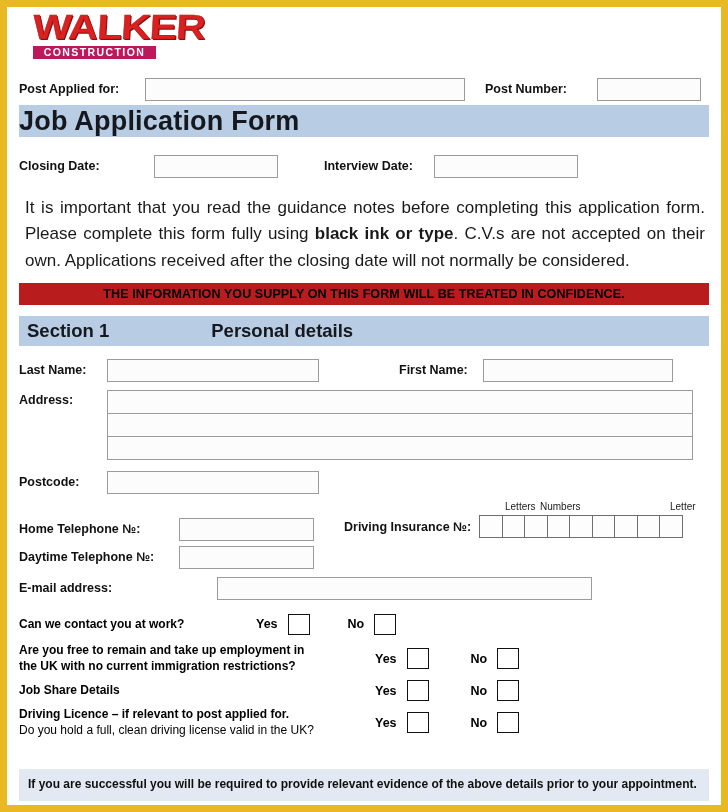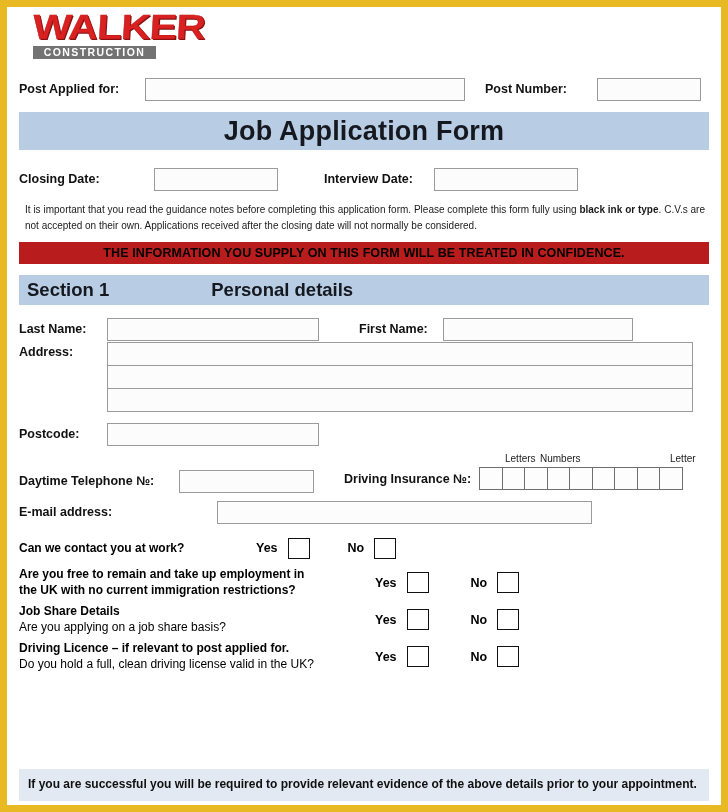--- a/index.html
+++ b/index.html
@@ -38,21 +38,21 @@
     letter-spacing: -1px;
     color: #d92121;
     transform: scaleX(1.18) skewX(-3deg);
     transform-origin: left center;
     display: block;
     text-shadow: 1px 1px 0 #7d0f0f;
     -webkit-text-stroke: 0.4px #b01313;
   }
   .logo-sub {
     display: block;
-    background: #737373;
+    background: #be185d;
     color: #ffffff;
     font-weight: bold;
     font-size: 10.5px;
     letter-spacing: 1.4px;
     padding: 1px 3px 1px 3px;
     margin-top: 2px;
     width: 123px;
     transform: scaleX(1.0);
   }
   .lbl {
@@ -71,46 +71,45 @@
     margin-top: 4px;
     height: 32px;
     display: flex; align-items: center;
   }
   .post-row .lbl:first-child { width: 126px; }
   .post-field { width: 320px; }
   .postnum-lbl { margin-left: 20px; width: 112px; }
   .postnum-field { width: 104px; }
   
   .title-banner {
-    margin-top: 7px;
-    height: 38px;
+    height: 32px;
     background: #b8cce4;
-    display: flex; align-items: center; justify-content: center;
+    display: flex; align-items: center; 
   }
   .title-banner h1 {
     margin: 0;
     font-size: 27px;
     font-weight: bold;
     color: #15181f;
     letter-spacing: 0.2px;
   }
   
   .dates-row {
     margin-top: 14px;
     height: 30px;
     display: flex; align-items: center;
   }
   .dates-row .closing-lbl { width: 135px; }
   .closing-field { width: 124px; }
   .interview-lbl { margin-left: 46px; width: 110px; }
   .interview-field { width: 144px; }
   
   .instructions {
-    margin-top: 8px;
-    font-size: 10px;
+    margin-top: 14px;
+    font-size: 17px;
     line-height: 1.55;
     text-align: justify;
     color: #1a1a1a;
     padding: 0 4px 0 6px;
   }
   .instructions b { font-weight: bold; }
   
   .confidence {
     margin-top: 9px;
     background: #b91c1c;
@@ -134,24 +133,25 @@
   }
   .section-hdr .sec-name { margin-left: 90px; }
   
   .names-row {
     margin-top: 11px;
     height: 26px;
     display: flex; align-items: center;
   }
   .names-row .lastname-lbl { width: 88px; }
   .lastname-field { width: 212px; }
-  .firstname-lbl { margin-left: 40px; width: 84px; }
+  .firstname-lbl { margin-left: 80px; width: 84px; }
   .firstname-field { width: 190px; }
   
   .addr-row {
+    margin-top: 7px;
     display: flex; align-items: flex-start;
   }
   .addr-row .addr-lbl { width: 88px; padding-top: 3px; }
   .addr-lines { display: flex; flex-direction: column; }
   .addr-line {
     width: 586px; height: 24px;
     border: 1px solid #9b9b9b;
     background: #fcfcfd;
     margin-bottom: -1px;
   }
@@ -327,20 +327,24 @@
         <div class="ni-box"></div>
         <div class="ni-box"></div>
         <div class="ni-box"></div>
         <div class="ni-box"></div>
         <div class="ni-box"></div>
         <div class="ni-box"></div>
         <div class="ni-box"></div>
       </div>
     </div>
 
+    <div class="phone-row">
+      <span class="lbl ph-lbl">Home Telephone №:</span>
+      <div class="fld phone-field"></div>
+    </div>
 
     <div class="phone-row">
       <span class="lbl ph-lbl">Daytime Telephone №:</span>
       <div class="fld phone-field"></div>
     </div>
 
   </div>
 
   <div class="email-row">
     <span class="lbl em-lbl">E-mail address:</span>
@@ -370,21 +374,20 @@
     </span>
     <span class="yn grp-no">
       <span class="yn-lbl">No</span>
       <span class="cb"></span>
     </span>
   </div>
 
   <div class="q-row">
     <span class="q-text wide-q">
       <span class="u">Job Share Details</span><br>
-      <span>Are you applying on a job share basis?</span>
     </span>
     <span class="yn grp-yes">
       <span class="yn-lbl">Yes</span>
       <span class="cb"></span>
     </span>
     <span class="yn grp-no">
       <span class="yn-lbl">No</span>
       <span class="cb"></span>
     </span>
   </div>

